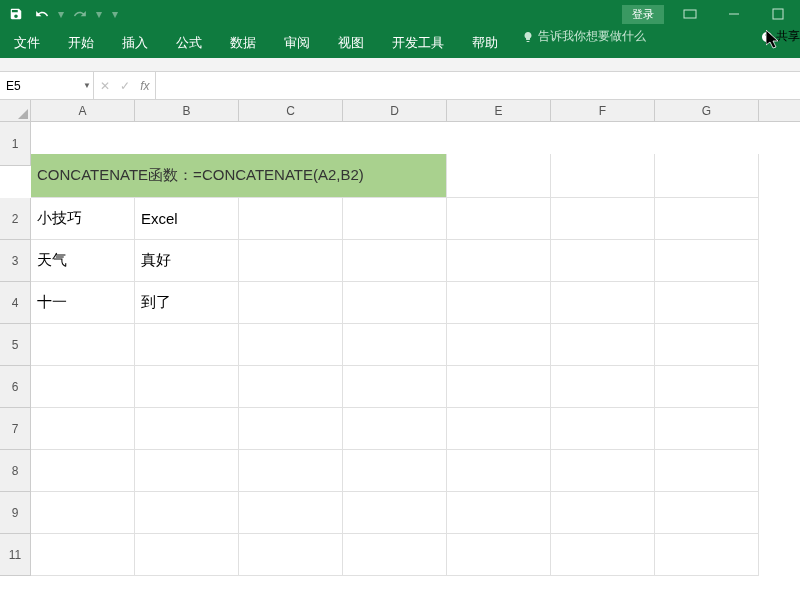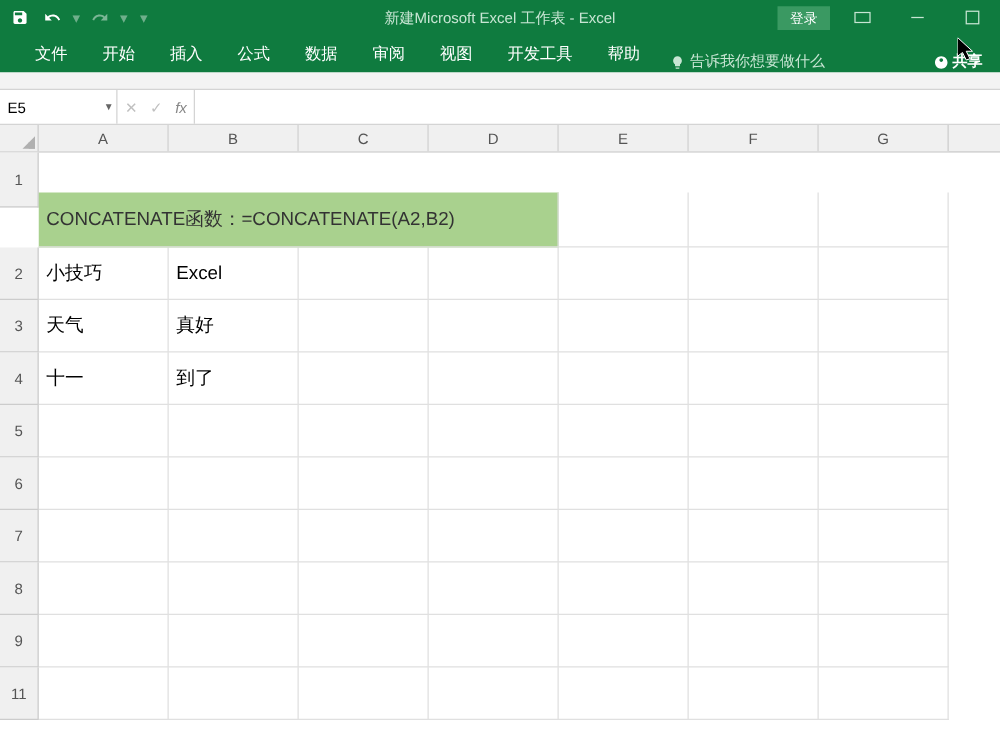--- a/index.html
+++ b/index.html
@@ -9,25 +9,25 @@
     .qat { display: flex; gap: 2px; align-items: center; }
     .qat-btn { width: 24px; height: 24px; display: flex; align-items: center; justify-content: center; cursor: pointer; }
     .qat-btn svg { fill: #fff; }
     .qat-sep { color: rgba(255,255,255,0.4); margin: 0 2px; }
     .title-text { position: absolute; left: 50%; transform: translateX(-50%); font-size: 12px; color: #c7e5d3; }
     .win-controls { margin-left: auto; display: flex; align-items: center; gap: 8px; }
     .login-btn { background: #3a9962; padding: 2px 10px; font-size: 11px; cursor: pointer; color:#fff;}
     .win-btn { width: 36px; height: 24px; display: flex; align-items: center; justify-content: center; cursor: pointer; }
     .win-btn svg { stroke: #c7e5d3; fill: none; stroke-width: 1; }
     
-    .ribbon-tabs { background: #0f7b3f; height: 30px; display: flex; align-items: flex-end; padding: 0 14px; color: #fff; font-size: 13px; gap: 0; }
+    .ribbon-tabs { background: #0f7b3f; height: 30px; display: flex; align-items: flex-start; padding: 0 0; color: #fff; font-size: 13px; gap: 0; }
     .tab { padding: 6px 14px; cursor: pointer; white-space: nowrap; }
     .tell-me { margin-left: 10px; display: flex; align-items: center; gap: 4px; color: #c7e5d3; font-size: 12px; cursor: text;}
     .tell-me svg { width: 12px; height: 12px; fill: #c7e5d3; }
-    .share { margin-left: auto; color: #ffffff; font-size: 12px; display:flex; align-items:center; gap:3px; cursor:pointer;font-weight:bold; }
+    .share { margin-left: auto; color: #000000; font-size: 12px; display:flex; align-items:center; gap:3px; cursor:pointer; }
     
     .ribbon-divider { height: 14px; background: #f3f3f3; border-bottom: 1px solid #d4d4d4; }
     
     .formula-bar { height: 28px; display: flex; align-items: center; border-bottom: 1px solid #d4d4d4; background: #fff; }
     .name-box { width: 94px; height: 100%; border-right: 1px solid #d4d4d4; display: flex; align-items: center; padding: 0 6px; font-size: 12px; position: relative; }
     .name-box-dd { position: absolute; right: 2px; color: #666; font-size: 8px; cursor: pointer; }
     .fb-btns { display: flex; align-items: center; height: 100%; border-right: 1px solid #d4d4d4; padding: 0 6px; gap: 10px; }
     .fb-btn { color: #c0c0c0; cursor: pointer; font-size: 12px; }
     .fx { font-style: italic; color: #888; font-size: 12px; }
     .formula-input { flex: 1; padding: 0 8px; font-size: 12px; }
@@ -72,21 +72,20 @@
     </div>
     <span class="qat-sep">▾</span>
     <div class="qat-btn" style="opacity:0.45">
       <svg width="14" height="14" viewBox="0 0 24 24">
           <path d="M18.4 10.6C16.55 8.99 14.15 8 11.5 8c-4.65 0-8.58 3.03-9.96 7.22L3.9 16c1.05-3.19 4.05-5.5 7.6-5.5 1.95 0 3.73.72 5.12 1.88L13 16h9V7l-3.6 3.6z"></path>
         </svg>
     </div>
     <span class="qat-sep">▾</span>
     <span class="qat-sep" style="margin-left:6px">▾</span>
   </div>
-  <div class="title-text">新建Microsoft Excel 工作表 - Excel</div>
   <div class="win-controls">
     <div class="login-btn">登录</div>
     <div class="win-btn">
         <svg width="14" height="10" viewBox="0 0 14 10">
           <rect x="1" y="1" width="12" height="8"></rect>
         </svg>
       </div>
     <div class="win-btn">
         <svg width="12" height="12" viewBox="0 0 12 12">
           <line x1="1" y1="6" x2="11" y2="6"></line>

